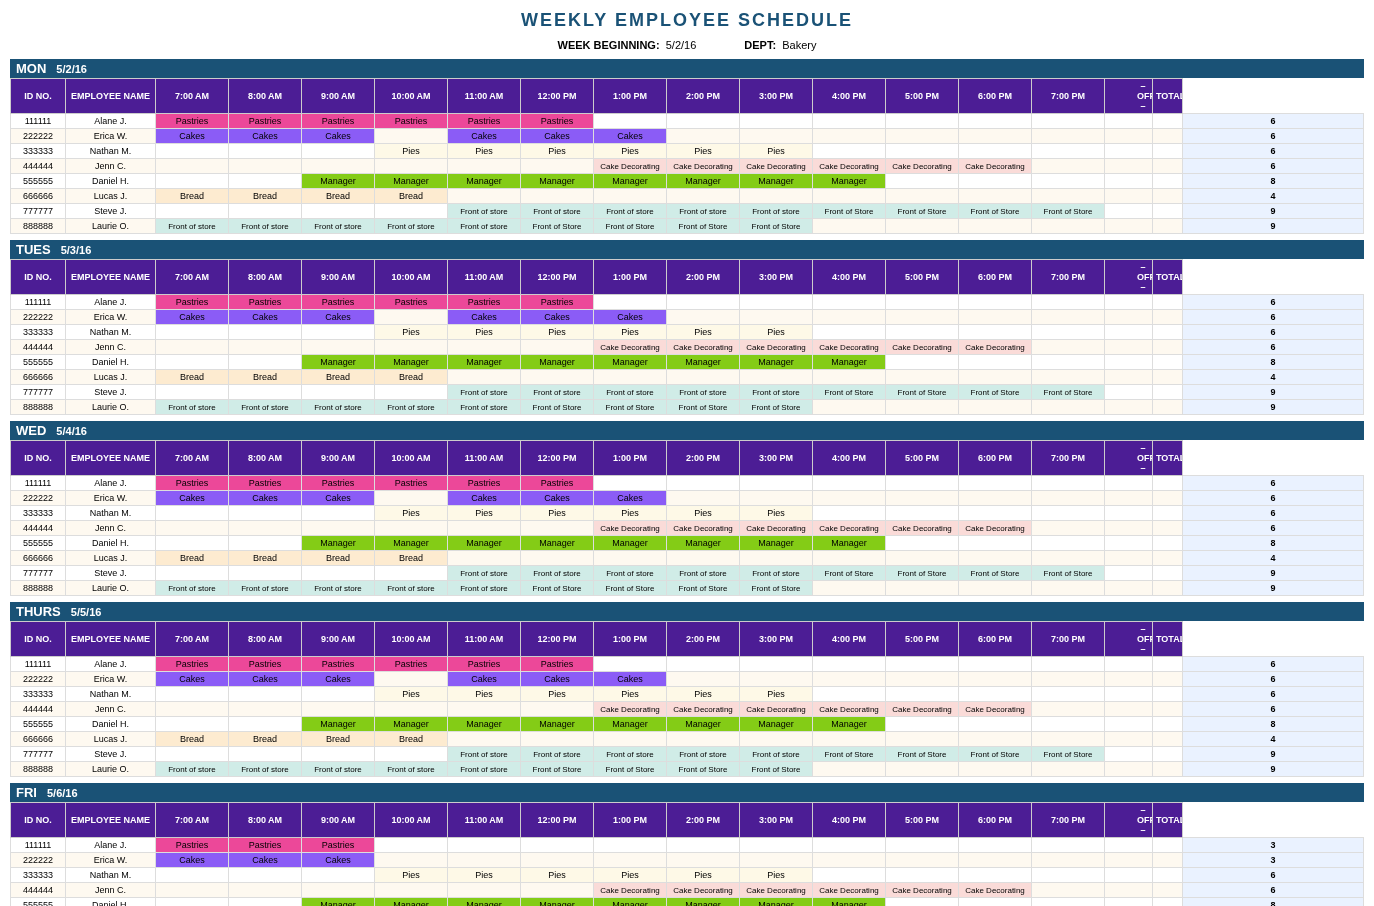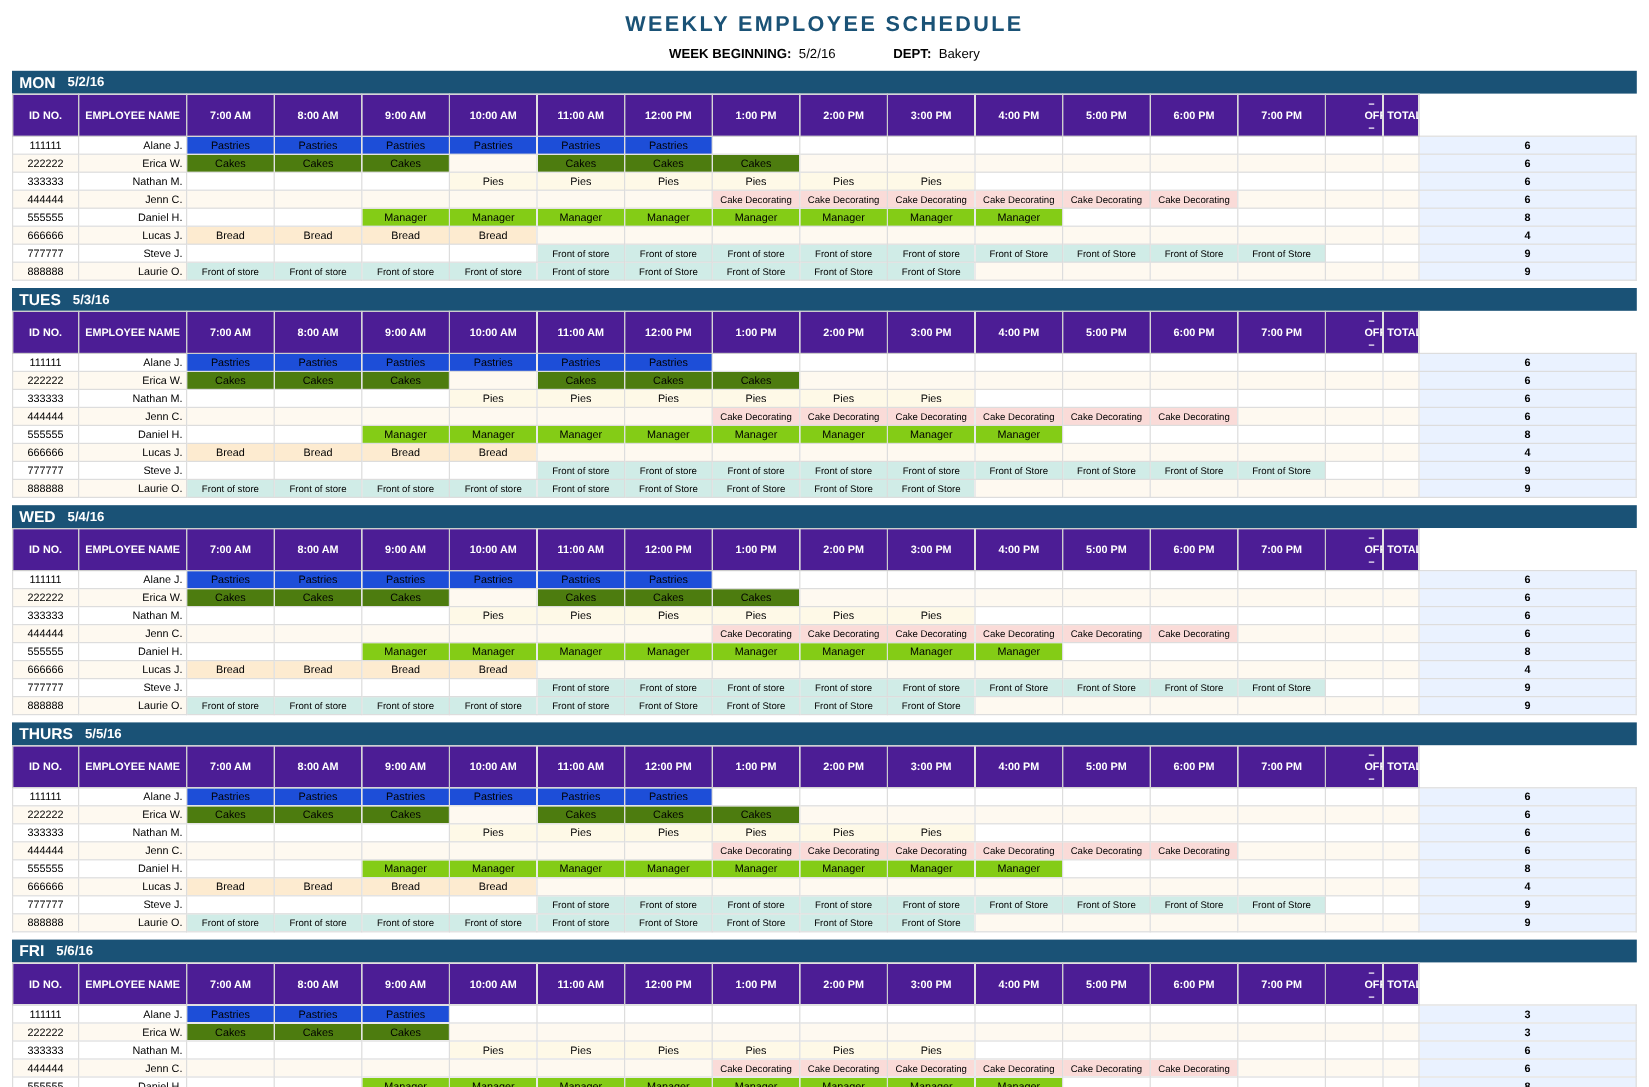--- a/index.html
+++ b/index.html
@@ -14,31 +14,31 @@
     .day-header { display: flex; align-items: center; background: #1a5276; color: white; padding: 2px 6px; font-weight: bold; font-size: 12px; gap: 10px; }
     .day-header .day-name { font-size: 13px; }
     .day-header .day-date { font-size: 11px; }
 
     table { width: 100%; border-collapse: collapse; table-layout: fixed; }
     thead tr { background: #4c1d95; color: white; }
     thead th { padding: 2px 3px; text-align: center; font-size: 9px; font-weight: bold; border: 1px solid #ccc; overflow: hidden; }
     tbody tr { background: #fff; }
     tbody tr:nth-child(even) { background: #fef9f0; }
     tbody td { padding: 2px 3px; text-align: center; font-size: 9px; border: 1px solid #ddd; overflow: hidden; white-space: nowrap; }
-    tbody td.name-col { text-align: right; }
+    tbody td.name-col { text-align: center; }
     tbody td.id-col { text-align: center; }
 
     .col-id { width: 55px; }
     .col-name { width: 90px; }
     .col-time { width: 73px; }
     .col-off { width: 48px; padding-left: 32px; }
     .col-total { width: 30px; }
 
-    .pastry-cell { background: #1d4ed8; }
-    .cake-cell { background: #4d7c0f; }
+    .pastry-cell { background: #ec4899; }
+    .cake-cell { background: #8b5cf6; }
     .pies-cell { background: #fef9e7; }
     .decor-cell { background: #fadbd8; font-size: 8px; }
     .mgr-cell { background: #84cc16; }
     .bread-cell { background: #fdebd0; }
     .fos-cell { background: #d0ece7; font-size: 8px; }
     .total-cell { font-weight: bold; background: #eaf2ff; }
   </style>
 </head>
 <body>
 

